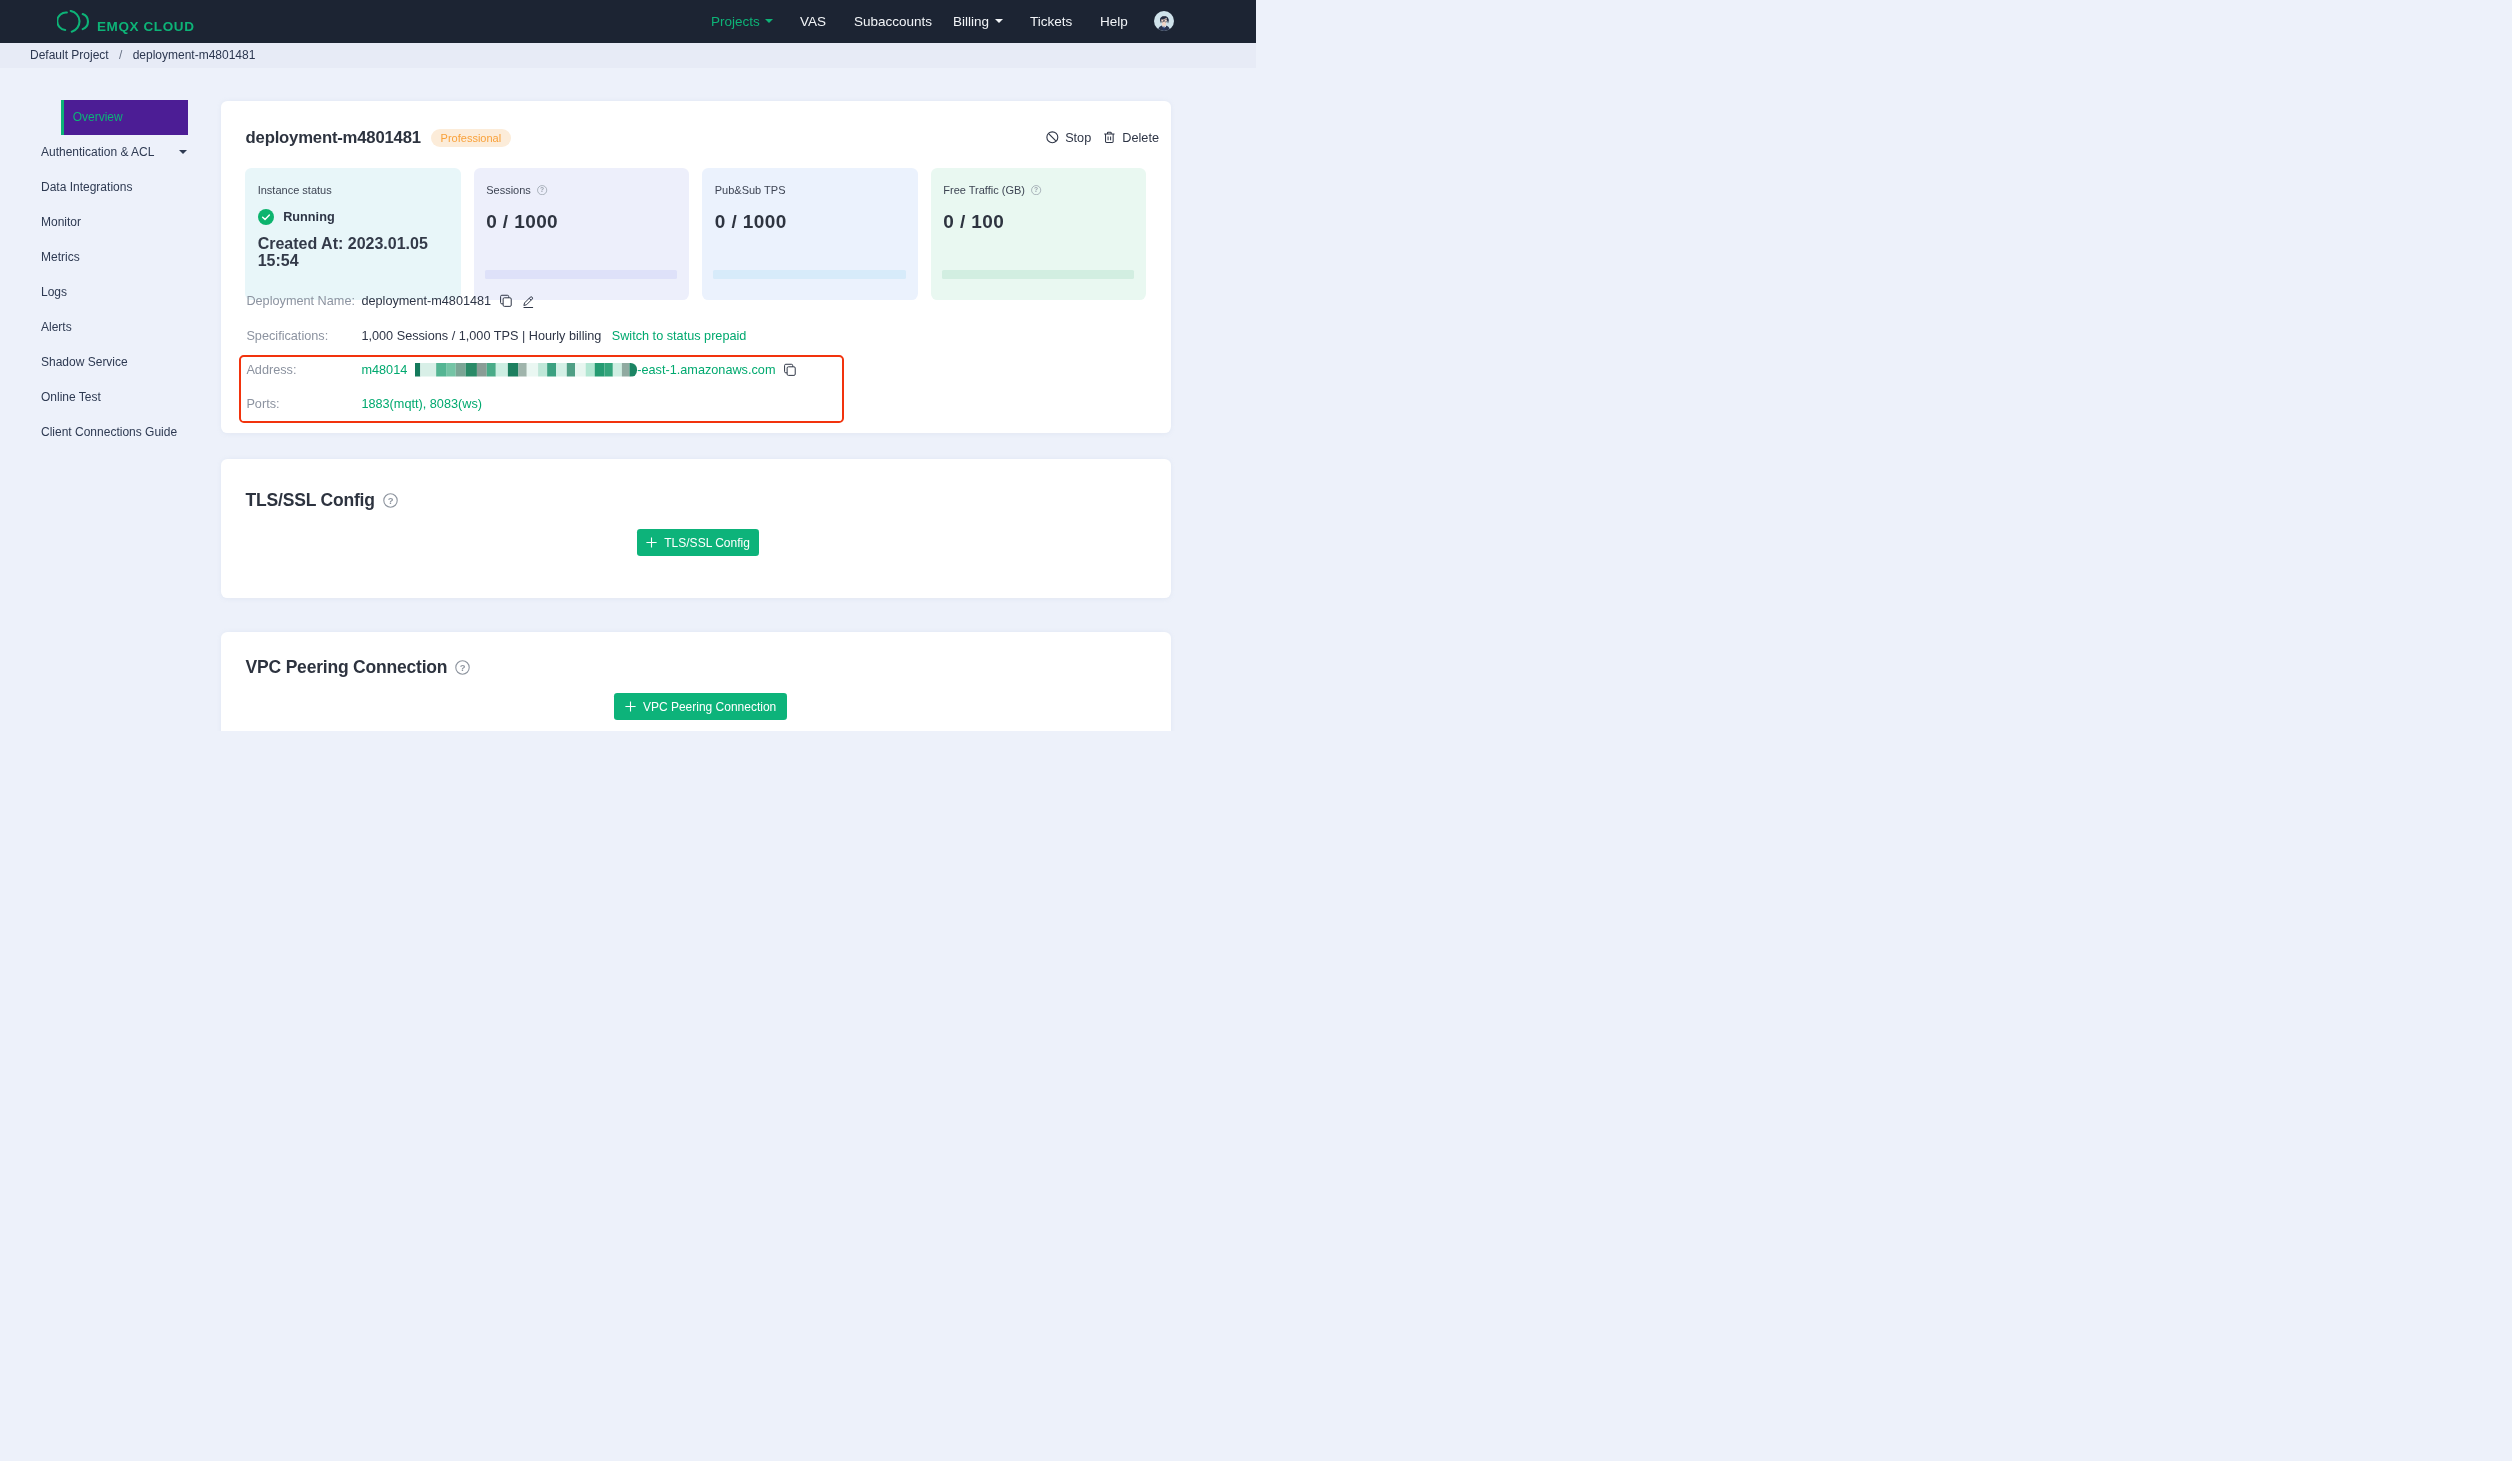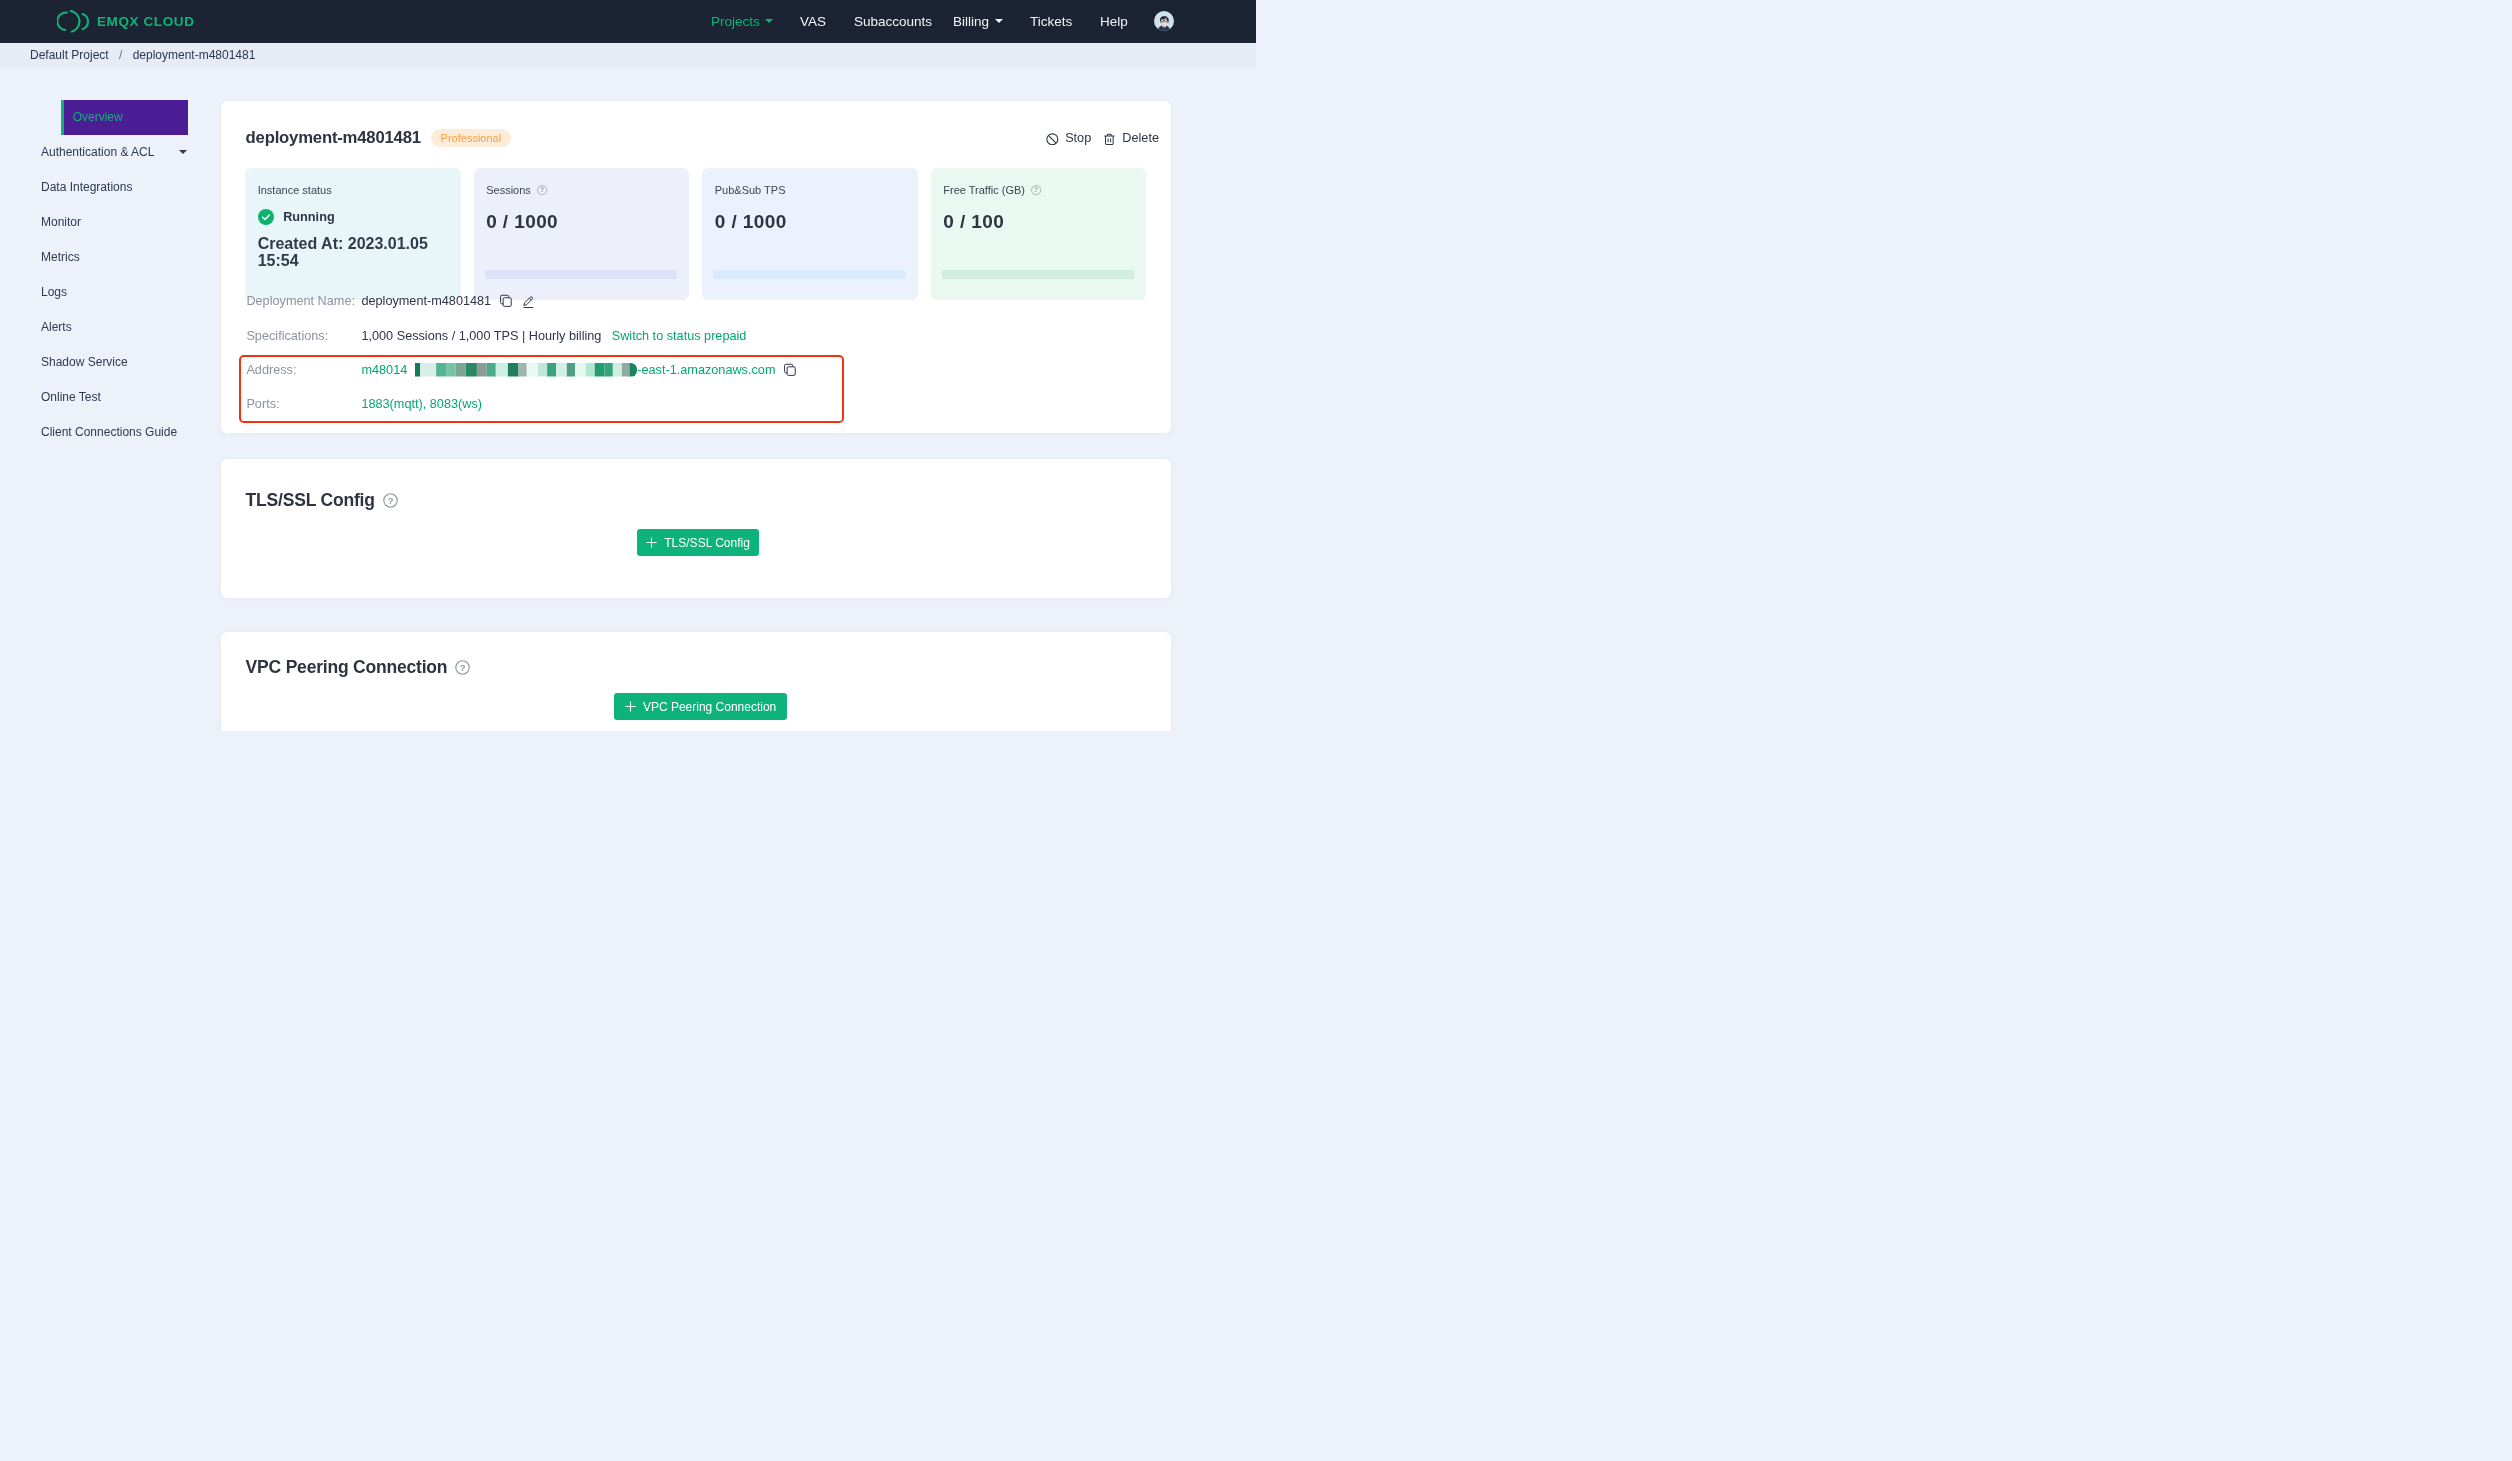--- a/index.html
+++ b/index.html
@@ -1,21 +1,21 @@
 <!DOCTYPE html>
 <html style="font-size:12.7px"><head>
 <meta charset="utf-8">
 <style>
   * { margin:0; padding:0; box-sizing:border-box; }
   html,body { width:1256px; height:731px; overflow:hidden; }
   body { font-family:"Liberation Sans", sans-serif; background:#edf1fa; position:relative; }
 
   
   header { height:43px; background:#1c2433; position:relative; }
-  .logo { position:absolute; left:29px; top:9.5px; display:flex; align-items:center;padding-left:28px; }
+  .logo { position:absolute; left:29px; top:9.5px; display:flex; align-items:flex-end;padding-left:28px; }
   .logo-text { color:#0db377; font-size:13.5px; font-weight:bold; letter-spacing:0.6px; margin-left:8px; }
   nav span.nitem { position:absolute; top:0; line-height:43px; font-size:13.5px; color:#f2f5f8; }
   nav span.green, nav span.nitem.green { color:#0db377; }
   .caret { position:absolute; top:19px; width:0; height:0; border-left:4px solid transparent; border-right:4px solid transparent; border-top:4.8px solid #0db377; }
   .caret.white { border-top-color:#f2f5f8; }
   .avatar { position:absolute; width:20px; height:20px; left:1154px; top:11px; }
 
   
   .breadcrumb { height:25.4px; background:#e7ebf6; line-height:25.4px; padding-left:30px; font-size:12px; color:#2c3750; }
   .breadcrumb .sep { margin:0 10.3px; color:#6a7386; }
@@ -29,21 +29,21 @@
   
   .card { position:absolute; left:221px; width:950px; background:#fff; border-radius:6.4px; box-shadow:0 0.8px 4.8px rgba(140,155,190,0.10); }
   .main-card { top:101px; height:332px; }
   .tls-card { top:459px; height:139px; }
   .vpc-card { top:632px; height:238px; }
 
   .title-row { position:absolute; top:25.4px; left:24.6px; right:12px; height:24px; display:flex; align-items:center; }
   .dep-title { font-size:16.7px; font-weight:bold; color:#2d333f; letter-spacing:-0.2px; }
   .badge { margin-left:10.3px; background:#fcecd9; color:#f9a13a; font-size:11px; height:18px; line-height:18px; padding:0 9.5px; border-radius:9.5px; }
   .actions { margin-left:auto; display:flex; align-items:center; font-size:12.7px; color:#2e3546; }
-  .actions .act { display:flex; align-items:flex-end; }
+  .actions .act { display:flex; align-items:flex-start; }
   .actions svg { margin-right:6.4px; }
   .actions .act + .act { margin-left:12px; }
 
   .stat-row { position:absolute; top:67px; left:24px; right:24.6px; height:132px; display:flex; gap:12.7px; }
   .stat { flex:1; border-radius:6.4px; padding:14.3px 12px 0 12.7px; position:relative; }
   .stat.c1 { background:#e8f6f9; }
   .stat.c2 { background:#edeffb; }
   .stat.c3 { background:#ebf2fd; }
   .stat.c4 { background:#e9f8f1; }
   .stat .lbl { font-size:11px; color:#3e4554; line-height:16px; display:flex; align-items:center; }

